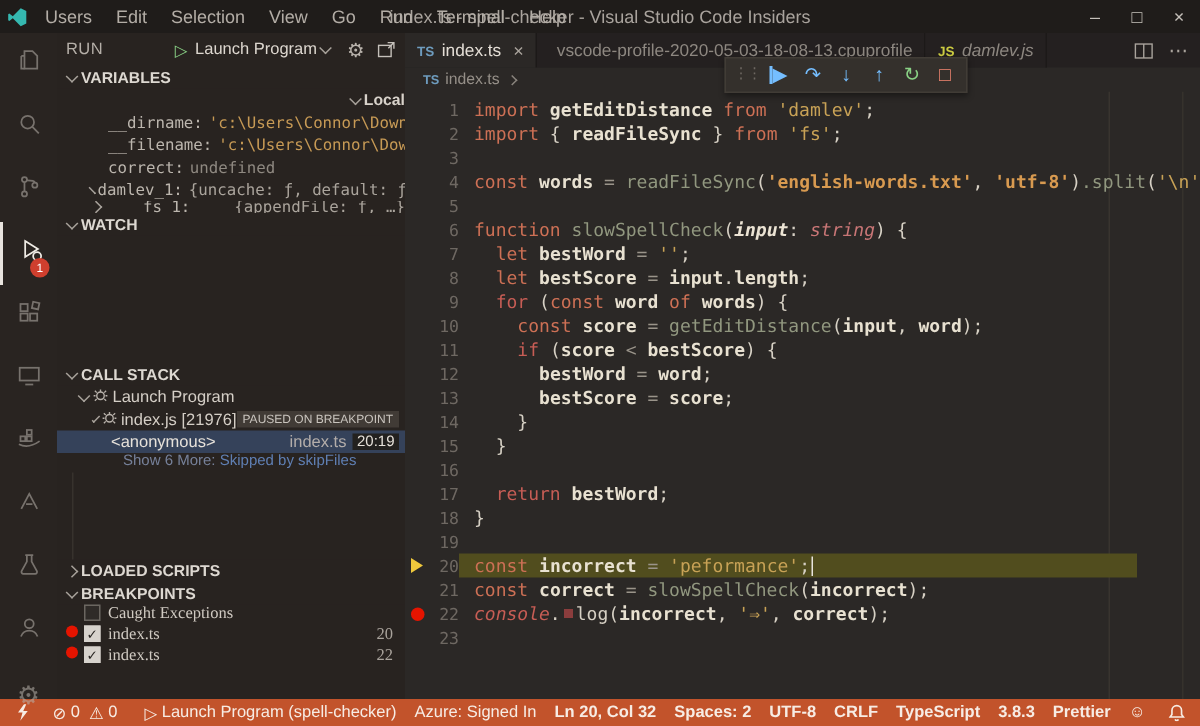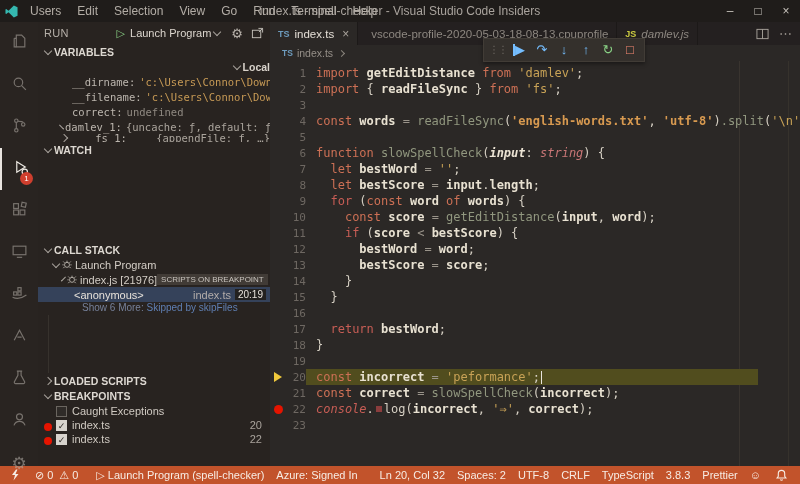--- a/index.html
+++ b/index.html
@@ -60,21 +60,21 @@
   .cs-label { margin-left:3px; color:#d4cec6; }
   .paused-badge { margin-left:auto; margin-right:4px; background:#413b36; color:#c9c4be; font-size:8px; padding:1px 4px; }
   .frame-row { background:#35425a; height:15px; display:flex; align-items:center; padding-left:36px; }
   .frame-name { color:#e6e1da; }
   .frame-file { margin-left:auto; color:#b3adaa; }
   .frame-pos { margin:0 4px; background:#23211f; color:#e6e1da; padding:0 3px; font-size:10px; }
   .more-row { height:13px; padding-left:44px; white-space:nowrap; overflow:hidden; font-size:10px; }
   .more-prefix { color:#76819a; } .more-link { color:#5f7fb3; }
   .cs-empty { height:58px; flex:none; position:relative; }
   .indent-guide { position:absolute; left:10px; top:0; bottom:0; width:1px; background:#37322d; }
-  .bp-row { height:14px; display:flex; align-items:flex-end; padding-left:6px; position:relative; }
+  .bp-row { height:14px; display:flex; align-items:flex-start; padding-left:6px; position:relative;font-family:Liberation Serif, serif; }
   .bp-dot { width:8px; height:8px; border-radius:50%; background:#e51400; margin-right:4px; flex:none; }
   .bp-dot.hidden { visibility:hidden; }
   .cb { width:11px; height:11px; border:1px solid #6b6660; background:#2f2b28; margin-right:5px; flex:none;
     display:flex; align-items:center; justify-content:center; font-size:9px; color:#2b2825; }
   .cb.checked { background:#d7d3cd; border-color:#d7d3cd; }
   .bp-label { color:#d0cac2; }
   .bp-line { margin-left:auto; margin-right:8px; color:#a9a39c; }
 
   
   .editor-col { flex:1; display:flex; flex-direction:column; min-width:0; position:relative; background:#2b2826; }
@@ -122,21 +122,21 @@
   .tk-str { color:#c8a256; } .tk-strB { color:#d89a50; font-weight:bold; }
   .tk-op { color:#9a948a; } .tk-pun { color:#d6d0c4; } .tk-ws { }
   .tk-type { color:#c97676; font-style:italic; }
   .tk-param { color:#ece4d4; font-weight:bold; font-style:italic; }
   .cursor { display:inline-block; width:1px; height:13px; background:#e8e4dd; margin-left:1px; }
   .inline-bp { display:inline-block; width:6px; height:6px; background:#8b3d3d; margin:0 2px; }
 
   
   .statusbar { height:18px; background:#c2532b; display:flex; align-items:center; color:#f7ece4; font-size:11px; flex:none; padding:0 4px; }
   .sb-item { display:flex; align-items:center; padding:0 6px; height:100%; white-space:nowrap; }
-  .sb-right { margin-left:auto; display:flex; height:100%; }
+  .sb-right { margin-left:auto; display:flex; height:100%;font-weight:bold; }
   .sicon { margin-right:3px; font-size:11px; display:flex; align-items:center; }
   .sicon svg { stroke:#f7ece4; fill:none; stroke-width:1.2; }
   .sb-part { display:flex; align-items:center; margin-right:6px; }
 </style>
 </head>
 <body>
 
 <div class="window">
 
   <div class="titlebar">
@@ -307,21 +307,21 @@
             </svg></span>
         <span class="cs-label">Launch Program</span>
       </div>
       <div class="cs-row" style="padding-left:22px">
         <span class="chev down"></span>
         <span class="bug-glyph"><svg width="10" height="10" viewBox="0 0 12 12">
               <circle cx="6" cy="7" r="3"></circle>
               <path d="M6 4V2 M2 7h-1.5 M10 7h1.5 M3 4.5 l-1.5-1.5 M9 4.5 l1.5-1.5 M3 9.5 l-1.5 1.5 M9 9.5 l1.5 1.5"></path>
             </svg></span>
         <span class="cs-label">index.js [21976]</span>
-        <span class="paused-badge">SCRIPTS ON BREAKPOINT</span>
+        <span class="paused-badge">PAUSED ON BREAKPOINT</span>
       </div>
       <div class="frame-row">
         <span class="frame-name">&lt;anonymous&gt;</span>
         <span class="frame-file">index.ts</span>
         <span class="frame-pos">20:19</span>
       </div>
       <div class="more-row">
         <span class="more-prefix">Show 6 More: </span><span class="more-link">Skipped by skipFiles</span>
       </div>
       <div class="cs-empty">

